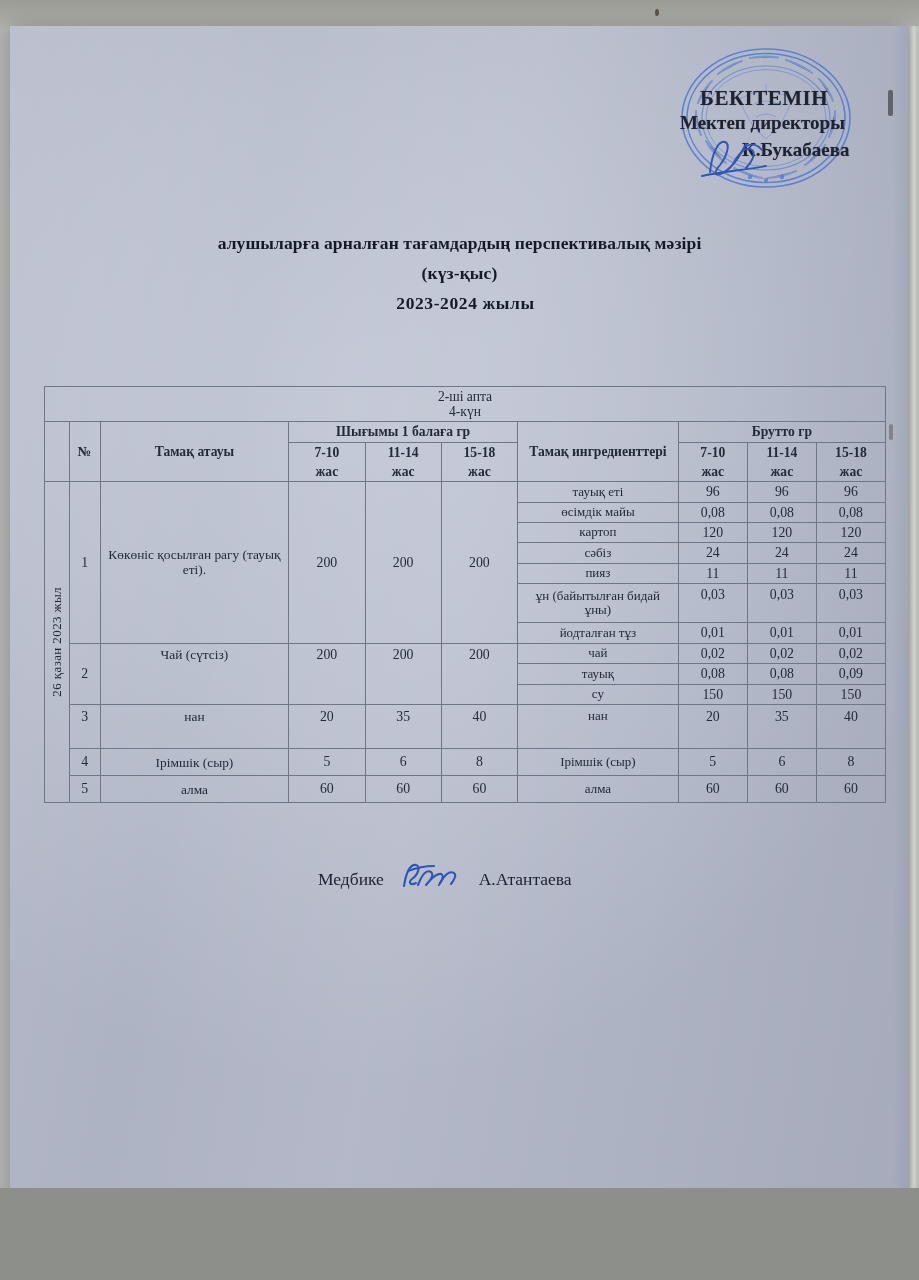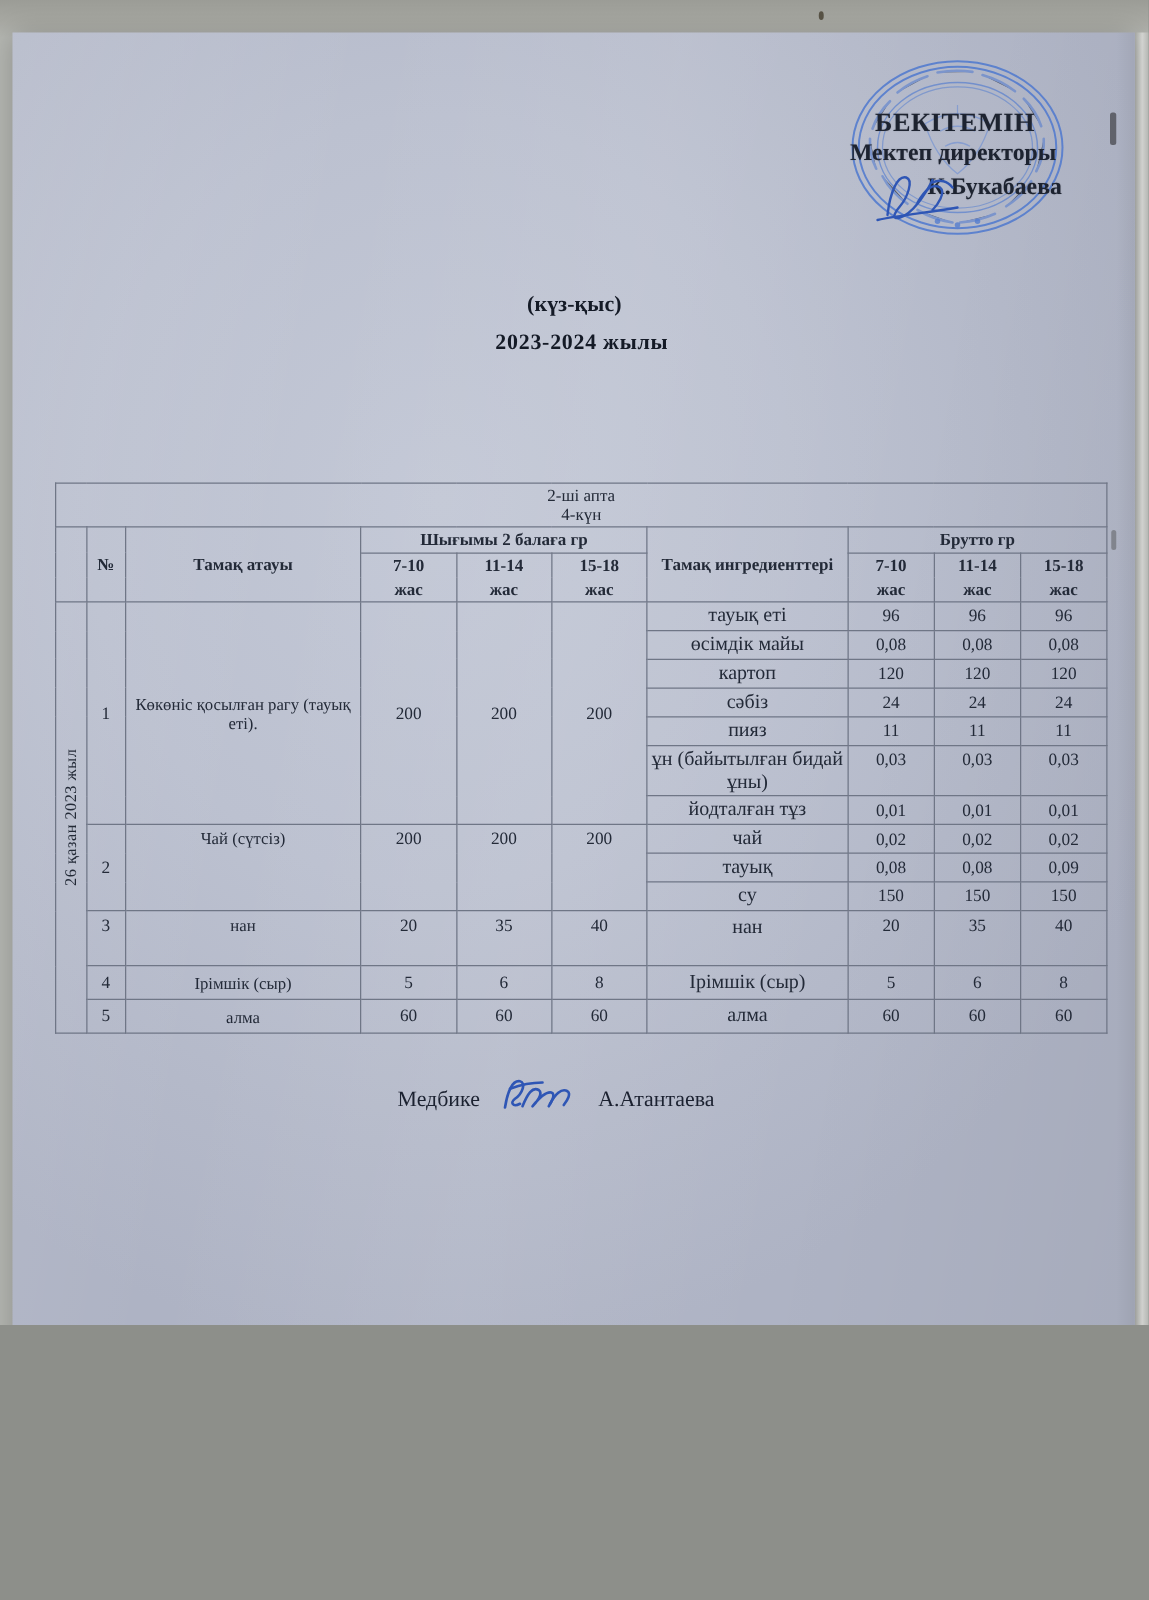--- a/index.html
+++ b/index.html
@@ -3,21 +3,21 @@
 <meta charset="utf-8">
 <style>
   html, body {
     margin: 0;
     padding: 0;
     background: #8d8f8a;
   }
   #page {
     position: relative;
     width: 919px;
-    height: 1060px;
+    height: 1188px;
     overflow: hidden;
     background: linear-gradient(180deg, #9b9c96 0%, #a9aaa4 18px, #b4b6b1 30px, #b4b6b1 100%);
     font-family: "Liberation Serif", "DejaVu Serif", serif;
   }
 
   
   #paper {
     position: absolute;
     left: 10px;
     top: 26px;
@@ -159,21 +159,21 @@
   .c-date   { width: 24px; }
   .c-num    { width: 30px; }
   .c-name   { width: 183px; }
   .c-out    { width: 74px; }
   .c-ingr   { width: 156px; }
   .c-br     { width: 67px; }
 
   td.ingr-cell, td.ingr-cell-top {
     text-align: left;
     padding-left: 7px;
-    font-size: 16px;
+    font-size: 13px;
   }
   td.num-cell { font-size: 13.8px; }
   .week-head {
     font-weight: normal;
     font-size: 13.6px;
     line-height: 1.35;
     padding: 4px 0 5px 0;
     border-bottom: 1px solid #6f7686 !important;
   }
   .date-cell {
@@ -273,20 +273,21 @@
       <g fill="none" stroke="#2f56b5" stroke-width="1.9" stroke-linecap="round" stroke-linejoin="round">
         <path d="M10 40 C 12 22, 18 8, 25 10 C 31 12, 26 26, 20 33 C 15 39, 13 44, 20 42 C 30 39, 40 24, 46 12"></path>
         <path d="M34 30 C 40 20, 46 14, 52 18 C 57 22, 50 32, 46 36"></path>
         <path d="M2 44 C 20 40, 44 38, 66 34"></path>
         <path d="M46 14 C 52 11, 58 13, 62 18"></path>
       </g>
     </svg>
   </div>
 
   <div id="title">
+    <span class="ln">алушыларға арналған тағамдардың перспективалық мәзірі</span>
     <span class="ln">(күз-қыс)</span>
     <span class="ln year">2023-2024  жылы</span>
   </div>
 
   <div id="table-wrap">
     <table class="menu">
       <colgroup>
         <col class="c-date">
           <col class="c-num">
           <col class="c-name">
@@ -304,21 +305,21 @@
         <td class="week-head" colspan="10">
           <div>2-ші апта</div>
           <div>4-күн</div>
         </td>
       </tr>
 
       <tr>
         <td class="blank-left no-bot" rowspan="2"></td>
         <th rowspan="3">№</th>
         <th rowspan="3">Тамақ атауы</th>
-        <th colspan="3">Шығымы 2 балаға  гр</th>
+        <th colspan="3">Шығымы 1 балаға  гр</th>
         <th rowspan="3">Тамақ ингредиенттері</th>
         <th colspan="3">Брутто гр</th>
       </tr>
 
       <tr>
         <th class="no-bot">7-10</th>
         <th class="no-bot">11-14</th>
         <th class="no-bot">15-18</th>
         <th class="no-bot">7-10</th>
         <th class="no-bot">11-14</th>

